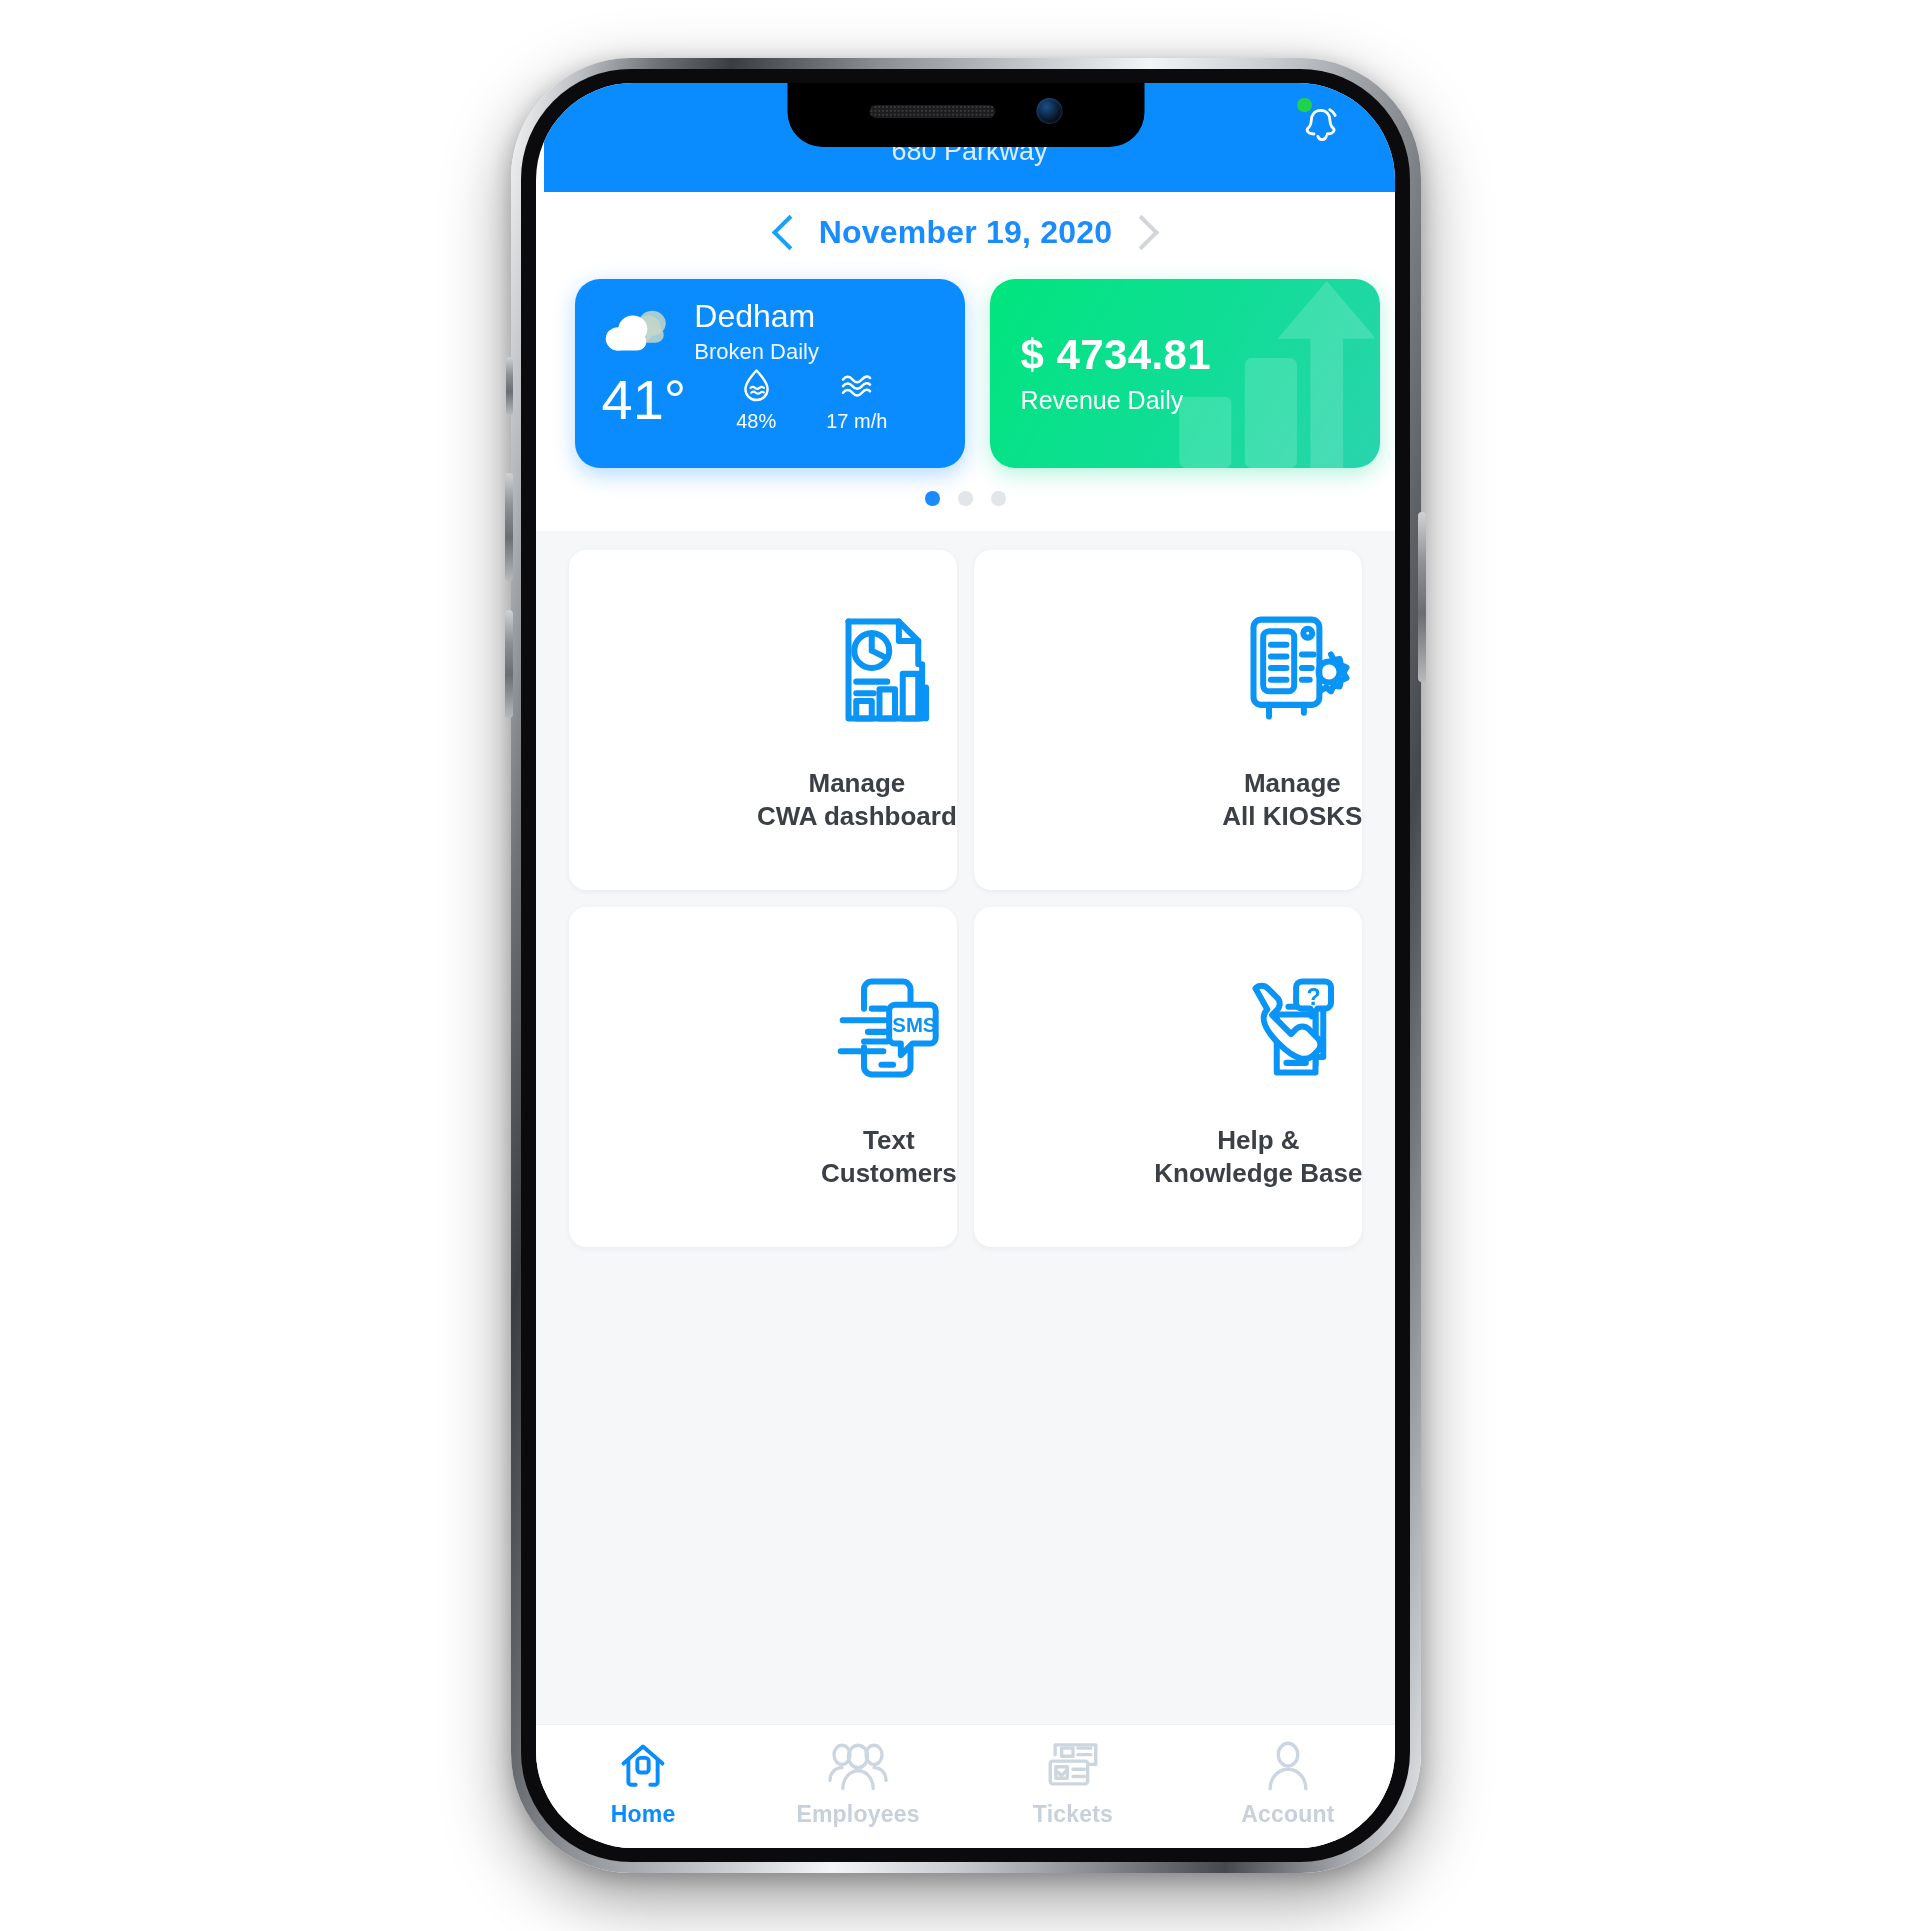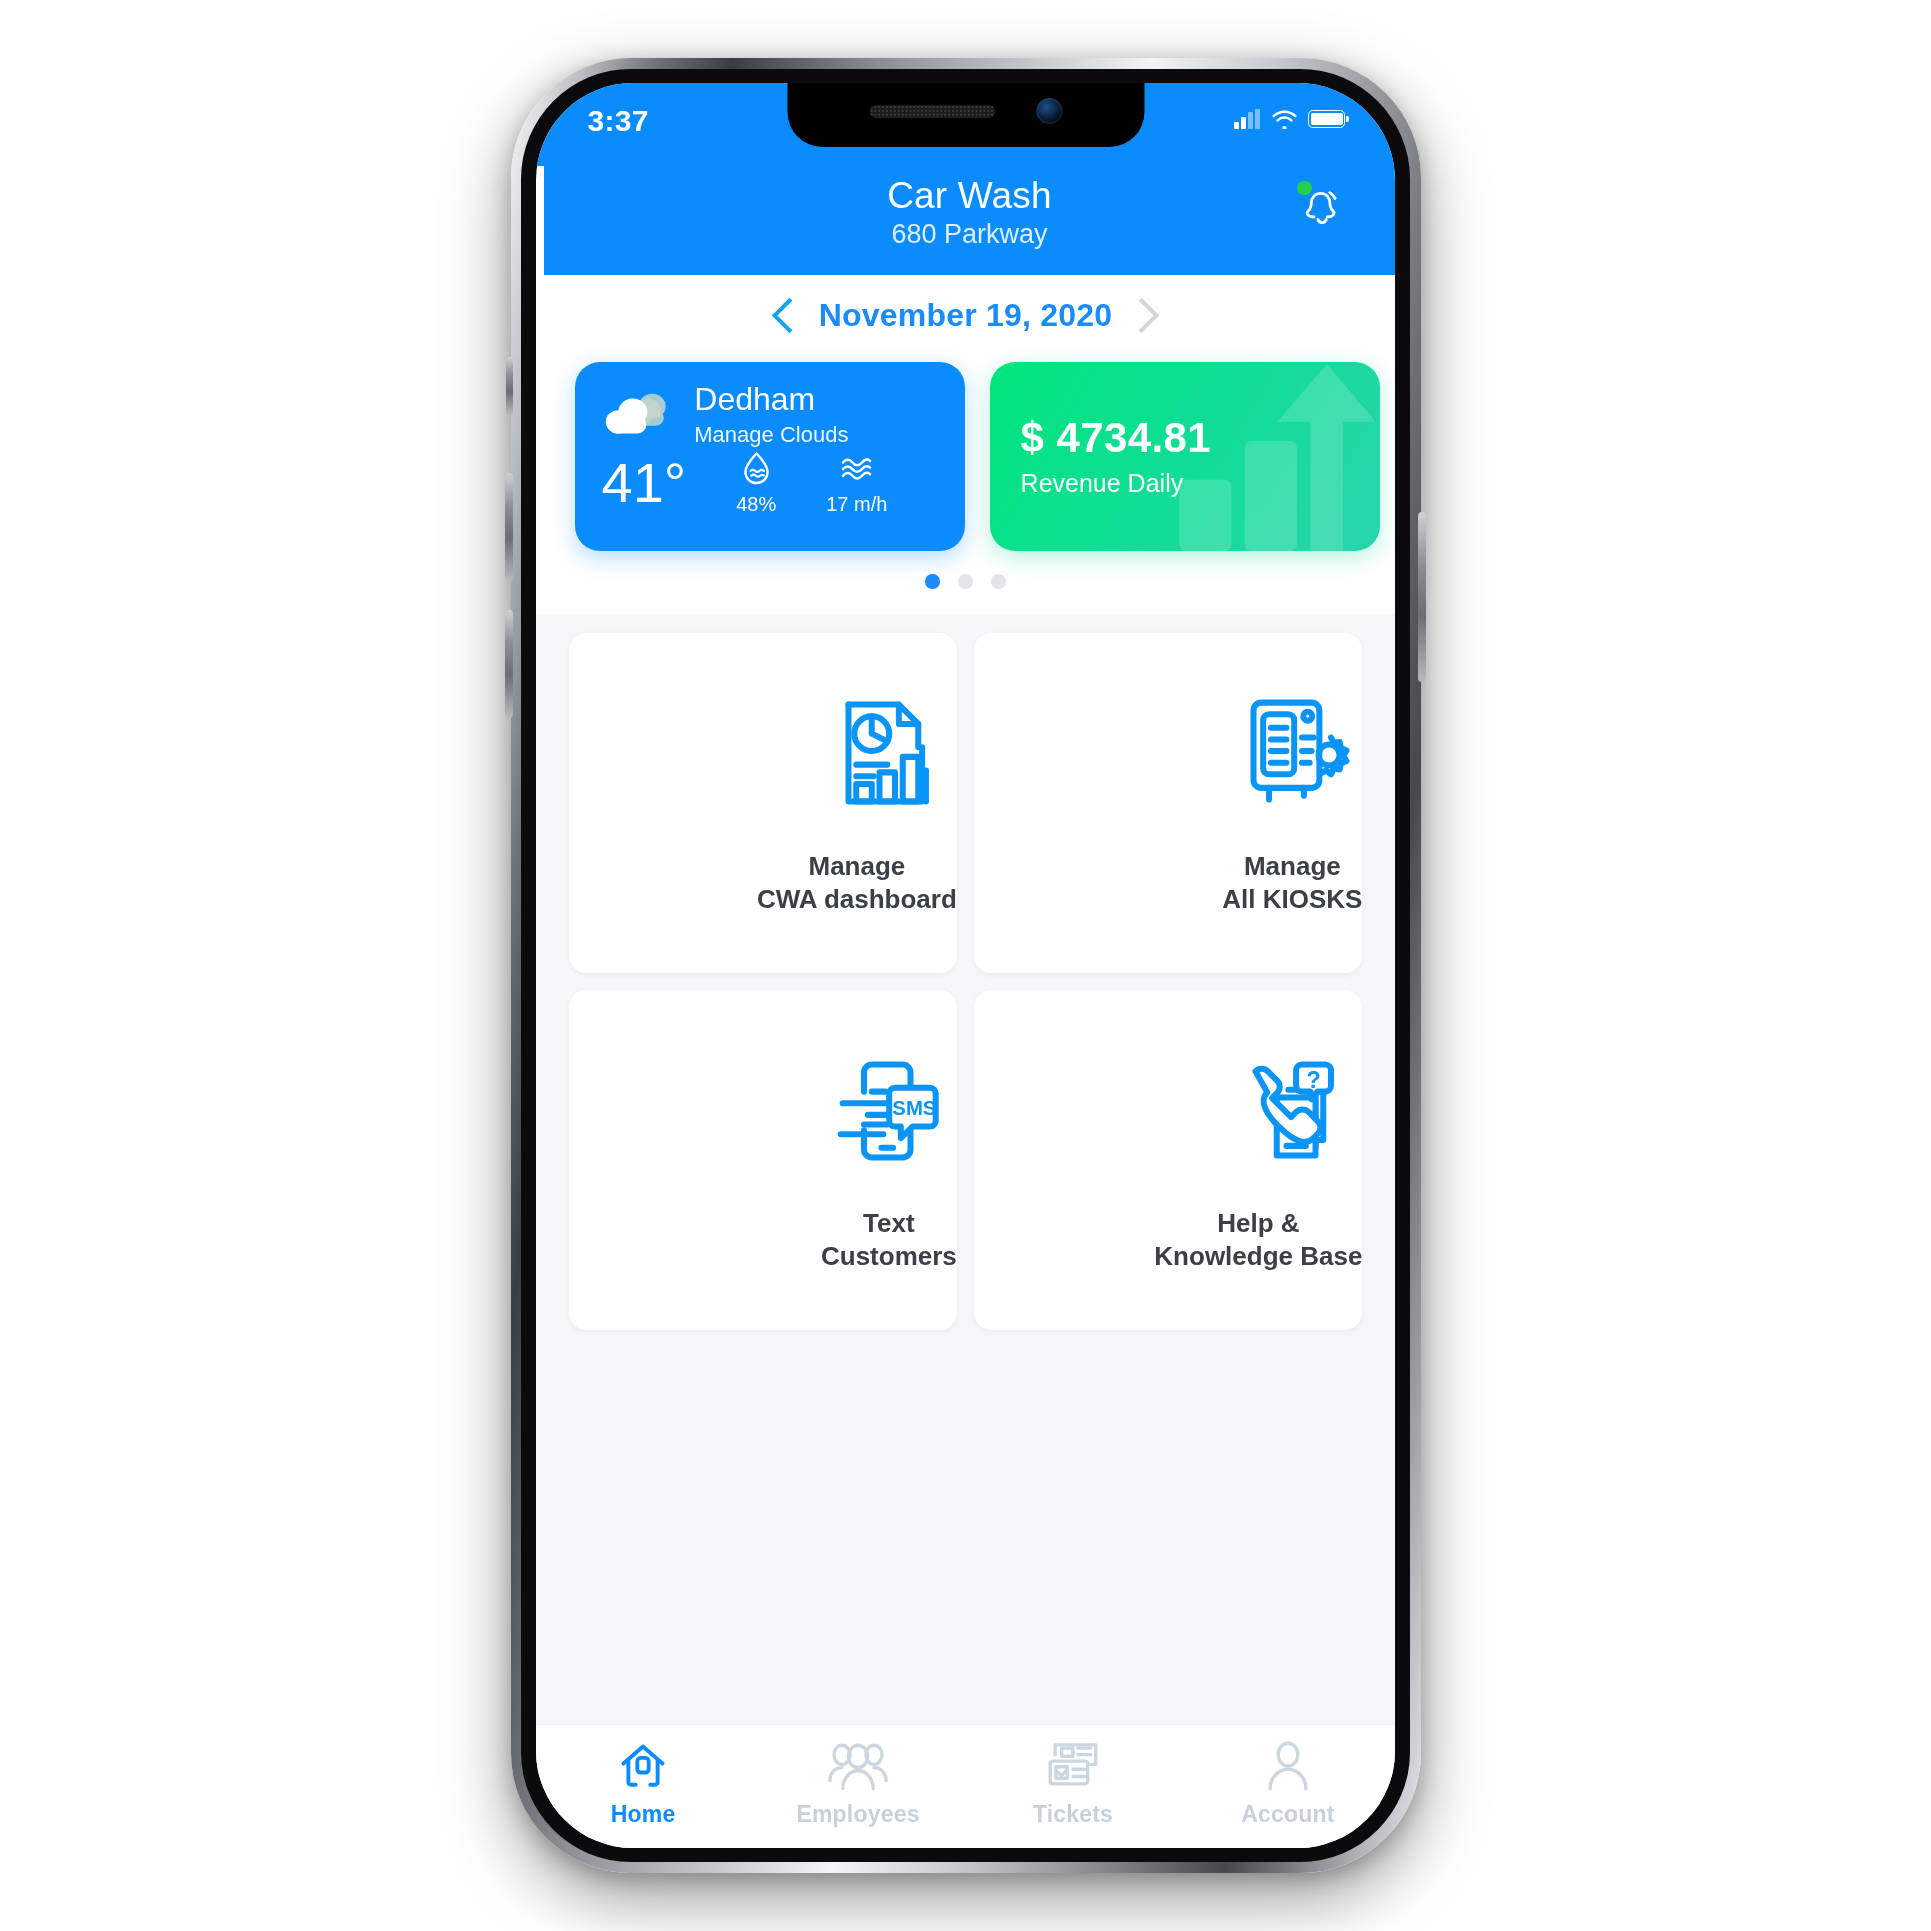--- a/index.html
+++ b/index.html
@@ -221,39 +221,20 @@
     <div class="phone-mid">
       <div class="screen">
 
         <div class="notch">
           <div class="speaker"></div>
           <div class="camera"></div>
         </div>
 
         <div class="screen-inner">
 
-          <div class="statusbar">
-            <div class="status-time">3:37</div>
-            <div class="status-icons">
-              <span class="sig">
-                  <i></i>
-                  <i></i>
-                  <i></i>
-                  <i></i>
-                </span>
-              <svg width="27" height="20" viewBox="0 0 24 18">
-                <path d="M12 15.2a1.9 1.9 0 1 0 0 3.8 1.9 1.9 0 0 0 0-3.8z" fill="#fff"></path>
-                <path d="M5.8 10.2a9 9 0 0 1 12.4 0" stroke="#fff" stroke-width="2.3" fill="none" stroke-linecap="round"></path>
-                <path d="M2.2 6.4a14.2 14.2 0 0 1 19.6 0" stroke="#fff" stroke-width="2.3" fill="none" stroke-linecap="round"></path>
-              </svg>
-              <span class="battery">
-                  <span></span>
-                </span>
-            </div>
-          </div>
 
           <div class="appbar">
             <div class="app-title">Car Wash</div>
             <div class="app-sub">680 Parkway</div>
             <div class="bell-wrap">
               <span class="bell-dot"></span>
               <svg width="60" height="60" viewBox="0 0 40 40">
                 <path d="M14 26c-2.8 0-4.6-1.2-4.6-2.6 0-1 .9-1.5 1.6-2.4.8-1 1.1-2.2 1.2-4.2.2-4 2.6-6.6 6.2-6.6 3.6 0 6 2.6 6.2 6.6.1 2 .4 3.2 1.2 4.2.7.9 1.6 1.4 1.6 2.4 0 1.4-1.8 2.6-4.6 2.6" stroke="#fff" stroke-width="1.9" fill="none" stroke-linecap="round" stroke-linejoin="round"></path>
                 <path d="M16.6 27.6a2.9 2.9 0 0 0 5.6 0" stroke="#fff" stroke-width="1.9" fill="none" stroke-linecap="round"></path>
                 <path d="M24.5 9.8c1.6.8 2.9 2.1 3.6 3.8" stroke="#fff" stroke-width="1.9" fill="none" stroke-linecap="round"></path>
@@ -279,21 +260,21 @@
                   <path d="M52 16a13 13 0 0 1 13 13 11 11 0 0 1-1.6 5.7H38.5A12 12 0 0 1 38 31c0-8.3 6.3-15 14-15z" fill="#c3d6ca" opacity=".85"></path>
                   <ellipse cx="56" cy="24" rx="14" ry="13" fill="#c3d6ca" opacity=".85"></ellipse>
                   <ellipse cx="44" cy="32" rx="13" ry="12" fill="#c3d6ca" opacity=".85"></ellipse>
                   <rect x="34" y="28" width="34" height="16" rx="8" fill="#c3d6ca" opacity=".85"></rect>
                   <ellipse cx="36" cy="30" rx="15" ry="14" fill="#fff"></ellipse>
                   <ellipse cx="21" cy="40" rx="13" ry="12" fill="#fff"></ellipse>
                   <rect x="10" y="34" width="40" height="18" rx="9" fill="#fff"></rect>
                 </svg>
                 <div>
                   <div class="wcity">Dedham</div>
-                  <div class="wdesc">Manage Clouds</div>
+                  <div class="wdesc">Broken Daily</div>
                 </div>
               </div>
               <div class="wbottom">
                 <div class="wtemp">41°</div>
                 <div class="wstat">
                   <svg width="39" height="39" viewBox="0 0 26 26">
                     <path d="M13 3C13 3 5.6 10.5 5.6 15.3A7.4 7.4 0 0 0 13 22.7a7.4 7.4 0 0 0 7.4-7.4C20.4 10.5 13 3 13 3z" stroke="#fff" stroke-width="1.6" fill="none" stroke-linejoin="round"></path>
                     <path d="M9 14.6c1-.9 2-.9 3 0s2 .9 3 0 2-.9 3 0" stroke="#fff" stroke-width="1.4" fill="none" stroke-linecap="round"></path>
                     <path d="M9.5 17.8c1-.9 2-.9 3 0s2 .9 3 0 1.6-.7 2.4-.2" stroke="#fff" stroke-width="1.4" fill="none" stroke-linecap="round"></path>
                   </svg>

